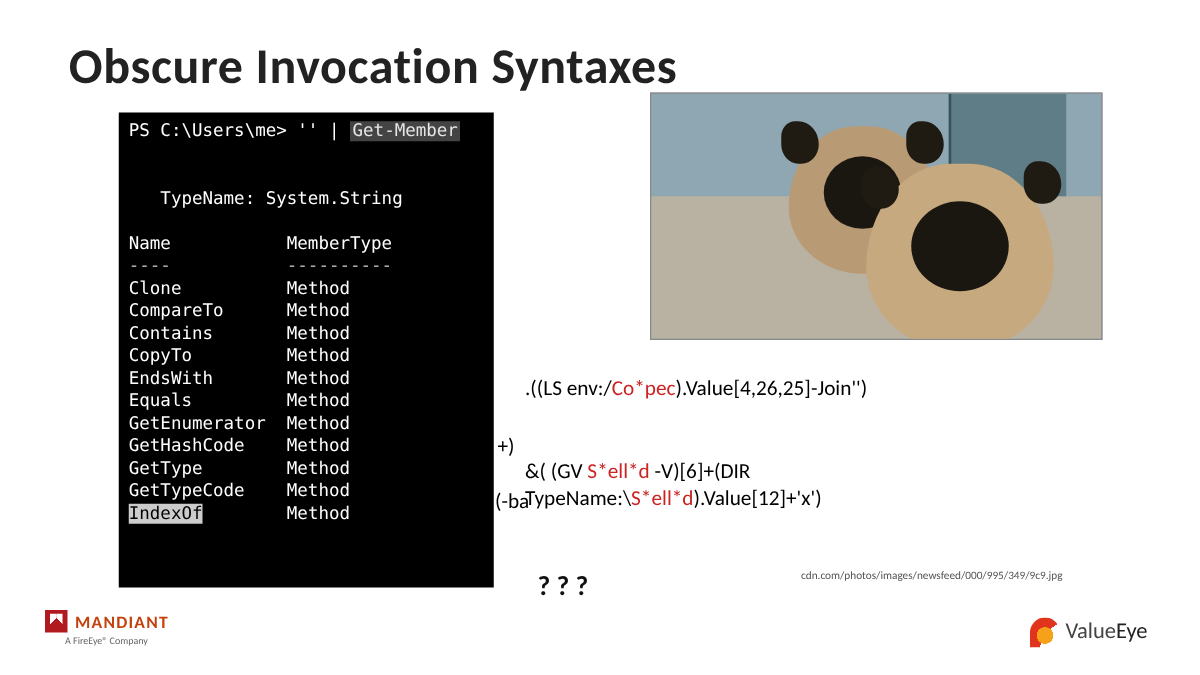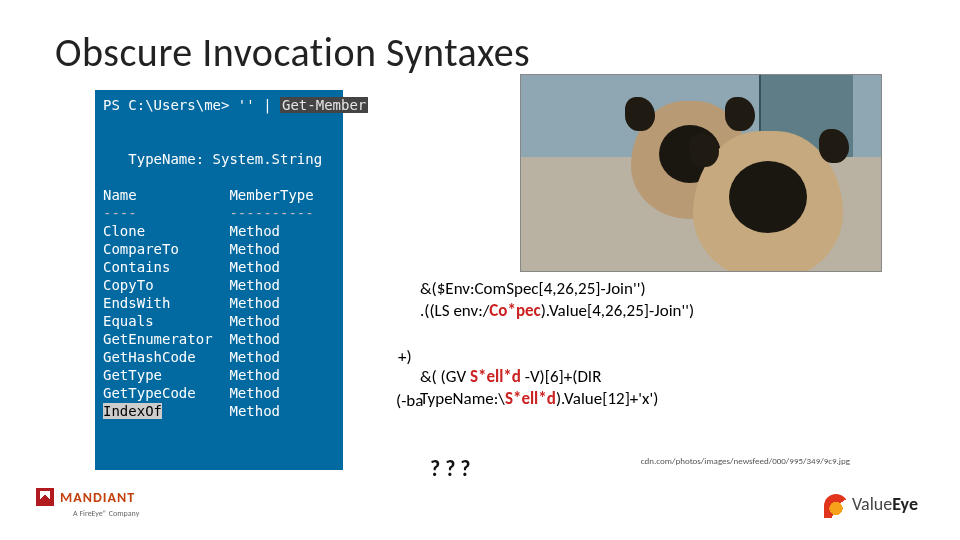--- a/index.html
+++ b/index.html
@@ -1,28 +1,28 @@
 <!DOCTYPE html>
 <html><head>
 <meta charset="utf-8">
 <style>
   html,body{margin:0;padding:0;width:960px;height:540px;background:#fff;
     font-family:"Segoe UI",Calibri,Arial,sans-serif;color:#111;overflow:hidden}
   .slide{position:relative;width:960px;height:540px}
-  .title{position:absolute;left:55px;top:28px;font-size:40px;font-weight:400;
+  .title{position:absolute;left:55px;top:28px;font-size:40px;font-weight:700;
     letter-spacing:.5px;color:#222}
-  .console{position:absolute;left:95px;top:90px;width:248px;height:380px;
-    background:#0369a1;color:#fff;font-family:Consolas,monospace;font-size:14px;
+  .console{position:absolute;left:95px;top:90px;width:300px;height:380px;
+    background:#000000;color:#fff;font-family:Consolas,monospace;font-size:14px;
     line-height:18px;padding:6px 8px;box-sizing:border-box;white-space:pre}
   .console .gm{color:#e5e5e5;background:#444;padding:0 2px}
   .console .hdr{color:#bbb}
   .console .sel{background:#ccc;color:#000}
   .bodytext{position:absolute;left:420px;top:278px;font-size:17px;
     line-height:22px;color:#000}
-  .bodytext b.red{color:#c22;font-weight:700}
+  .bodytext b.red{color:#c22;font-weight:400}
   .qmarks{position:absolute;left:430px;top:455px;font-size:22px;font-weight:700}
   .photo{position:absolute;right:78px;top:74px;width:360px;height:196px;
     background:#8fa7b2;border:1px solid #888;overflow:hidden}
   .floor{position:absolute;left:0;right:0;bottom:0;height:58%;
     background:#b9b1a1}
   .door{position:absolute;right:28px;top:0;width:92px;height:82px;
     background:#5f7d87;border-left:2px solid #34525c}
   .pug{position:absolute;border-radius:45% 45% 50% 50%/55% 55% 45% 45%}
   .pug .face{position:absolute;background:#1a1610;border-radius:50%}
   .pug1{left:110px;top:26px;width:118px;height:118px;background:#b89a74}
@@ -35,30 +35,30 @@
   .logo-mandiant{position:absolute;left:36px;bottom:22px;width:150px}
   .logo-mandiant .msq{display:inline-block;width:18px;height:18px;
     background:#b11a1f;vertical-align:middle;margin-right:6px;position:relative}
   .logo-mandiant .msq:before{content:"";position:absolute;left:4px;top:3px;
     width:10px;height:12px;background:
     linear-gradient(135deg,#fff 0 50%,transparent 50%) left/50% 100% no-repeat,
     linear-gradient(-135deg,#fff 0 50%,transparent 50%) right/50% 100% no-repeat}
   .logo-mandiant .mtxt{display:inline-block;vertical-align:middle;
     font-size:14px;font-weight:600;color:#c2410c;letter-spacing:1px}
   .logo-mandiant .msub{display:block;font-size:8px;color:#666;margin-top:2px;
-    margin-left:37px}
+    margin-left:16px}
   .logo-fireeye{position:absolute;right:42px;bottom:22px;font-size:18px;
     font-weight:400;color:#444}
   .logo-fireeye .fe-icon{display:inline-block;width:24px;height:24px;
     vertical-align:middle;margin-right:4px;position:relative}
   .logo-fireeye .fe-icon:before{content:"";position:absolute;inset:0;
     background:radial-gradient(circle at 50% 60%,#f7a11b 0 35%,transparent 36%),
       conic-gradient(from 200deg,#e0341c 0 60%,transparent 60% 100%);
     border-radius:50% 50% 50% 0}
-  .logo-fireeye b{color:#222;font-weight:700}
+  .logo-fireeye b{color:#222;font-weight:400}
   .peek{position:absolute;color:#000;font-size:17px}
 </style>
 </head>
 <body>
 
 <div class="slide">
   <div class="title">Obscure Invocation Syntaxes</div>
 
   <div class="photo">
     <div class="floor"></div>
@@ -88,21 +88,21 @@
 <span>CopyTo</span>         <span>Method</span>
 <span>EndsWith</span>       <span>Method</span>
 <span>Equals</span>         <span>Method</span>
 <span>GetEnumerator</span>  <span>Method</span>
 <span>GetHashCode</span>    <span>Method</span>
 <span>GetType</span>        <span>Method</span>
 <span>GetTypeCode</span>    <span>Method</span>
 <span class="sel">IndexOf</span>        <span>Method</span></div>
 
   <div class="bodytext">
-    <span>&amp;($Env:ComSpec[4,26,25]-Join'')</span><br>
+    <br>
     <span>.((LS env:/</span><b class="red">Co*pec</b><span>).Value[4,26,25]-Join'')</span><br><br>
     <br>
     <span>&amp;( (GV </span><b class="red">S*ell*d</b><span> -V)[6]+(DIR</span><br>
     <span>TypeName:\</span><b class="red">S*ell*d</b><span>).Value[12]+'x')</span>
   </div>
 
   <span class="peek" style="left:398px;top:346px">+)</span>
   <span class="peek" style="left:396px;top:390px">(-ba</span>
 
   <div class="qmarks">? ? ?</div>

